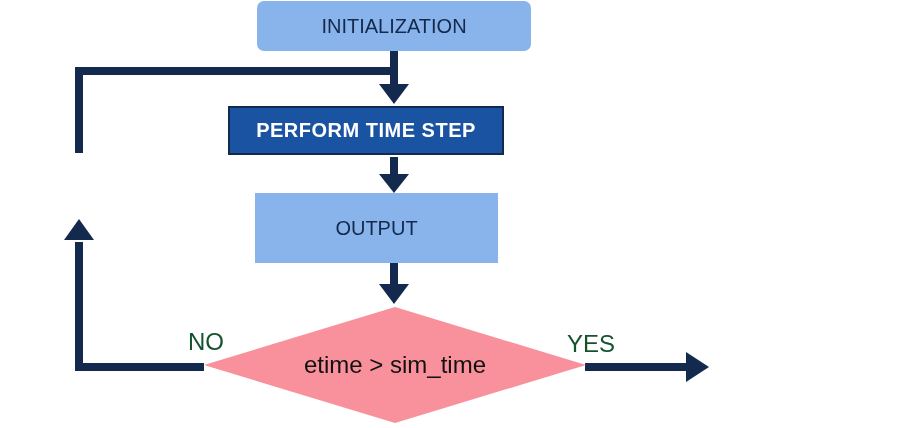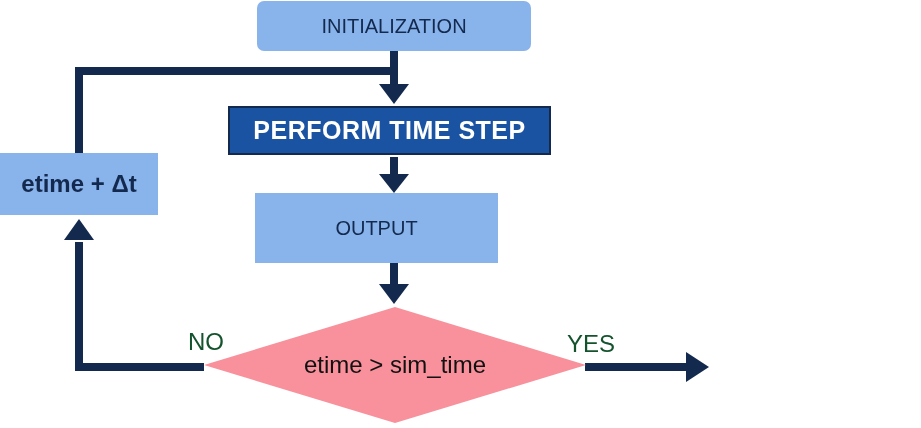--- a/index.html
+++ b/index.html
@@ -35,21 +35,21 @@
     background: #89b4eb;
     color: #13294e;
   }
   .node-dark {
     background: #1a53a1;
     border: 2px solid #13294e;
     color: #ffffff;
     font-weight: bold;
   }
   .node-init     { left: 257px; top: 1px;   width: 274px; height: 50px; font-size: 20px; border-radius: 7px; }
-  .node-perform  { left: 228px; top: 106px; width: 323px; height: 49px; font-size: 25px; letter-spacing: 0.5px; }
+  .node-perform  { left: 228px; top: 106px; width: 276px; height: 49px; font-size: 20px; letter-spacing: 0.5px; }
   .node-output   { left: 255px; top: 193px; width: 243px; height: 70px; font-size: 20px; line-height: 28px; }
   .node-increment{ left: 0px;   top: 153px; width: 158px; height: 62px; font-size: 24px; font-weight: bold; }
   .node-finalize { left: 712px; top: 339px; width: 209px; height: 54px; font-size: 22px; }
   .node-decision {
     left: 204px; top: 307px; width: 382px; height: 116px;
     background: #f8919b;
     color: #111111;
     font-size: 24px;
     clip-path: polygon(50% 0%, 100% 50%, 50% 100%, 0% 50%);
   }
@@ -95,21 +95,18 @@
   </div>
 
   <div class="node node-light node-output">
     <span>OUTPUT</span>
   </div>
 
   <div class="node node-decision">
     <span>etime &gt; sim_time</span>
   </div>
 
-  <div class="node node-light node-increment">
-    <span>etime + Δt</span>
-  </div>
 
 
   <span class="edge-label label-no">NO</span>
   <span class="edge-label label-yes">YES</span>
 
 </div>
 
 </body></html>

